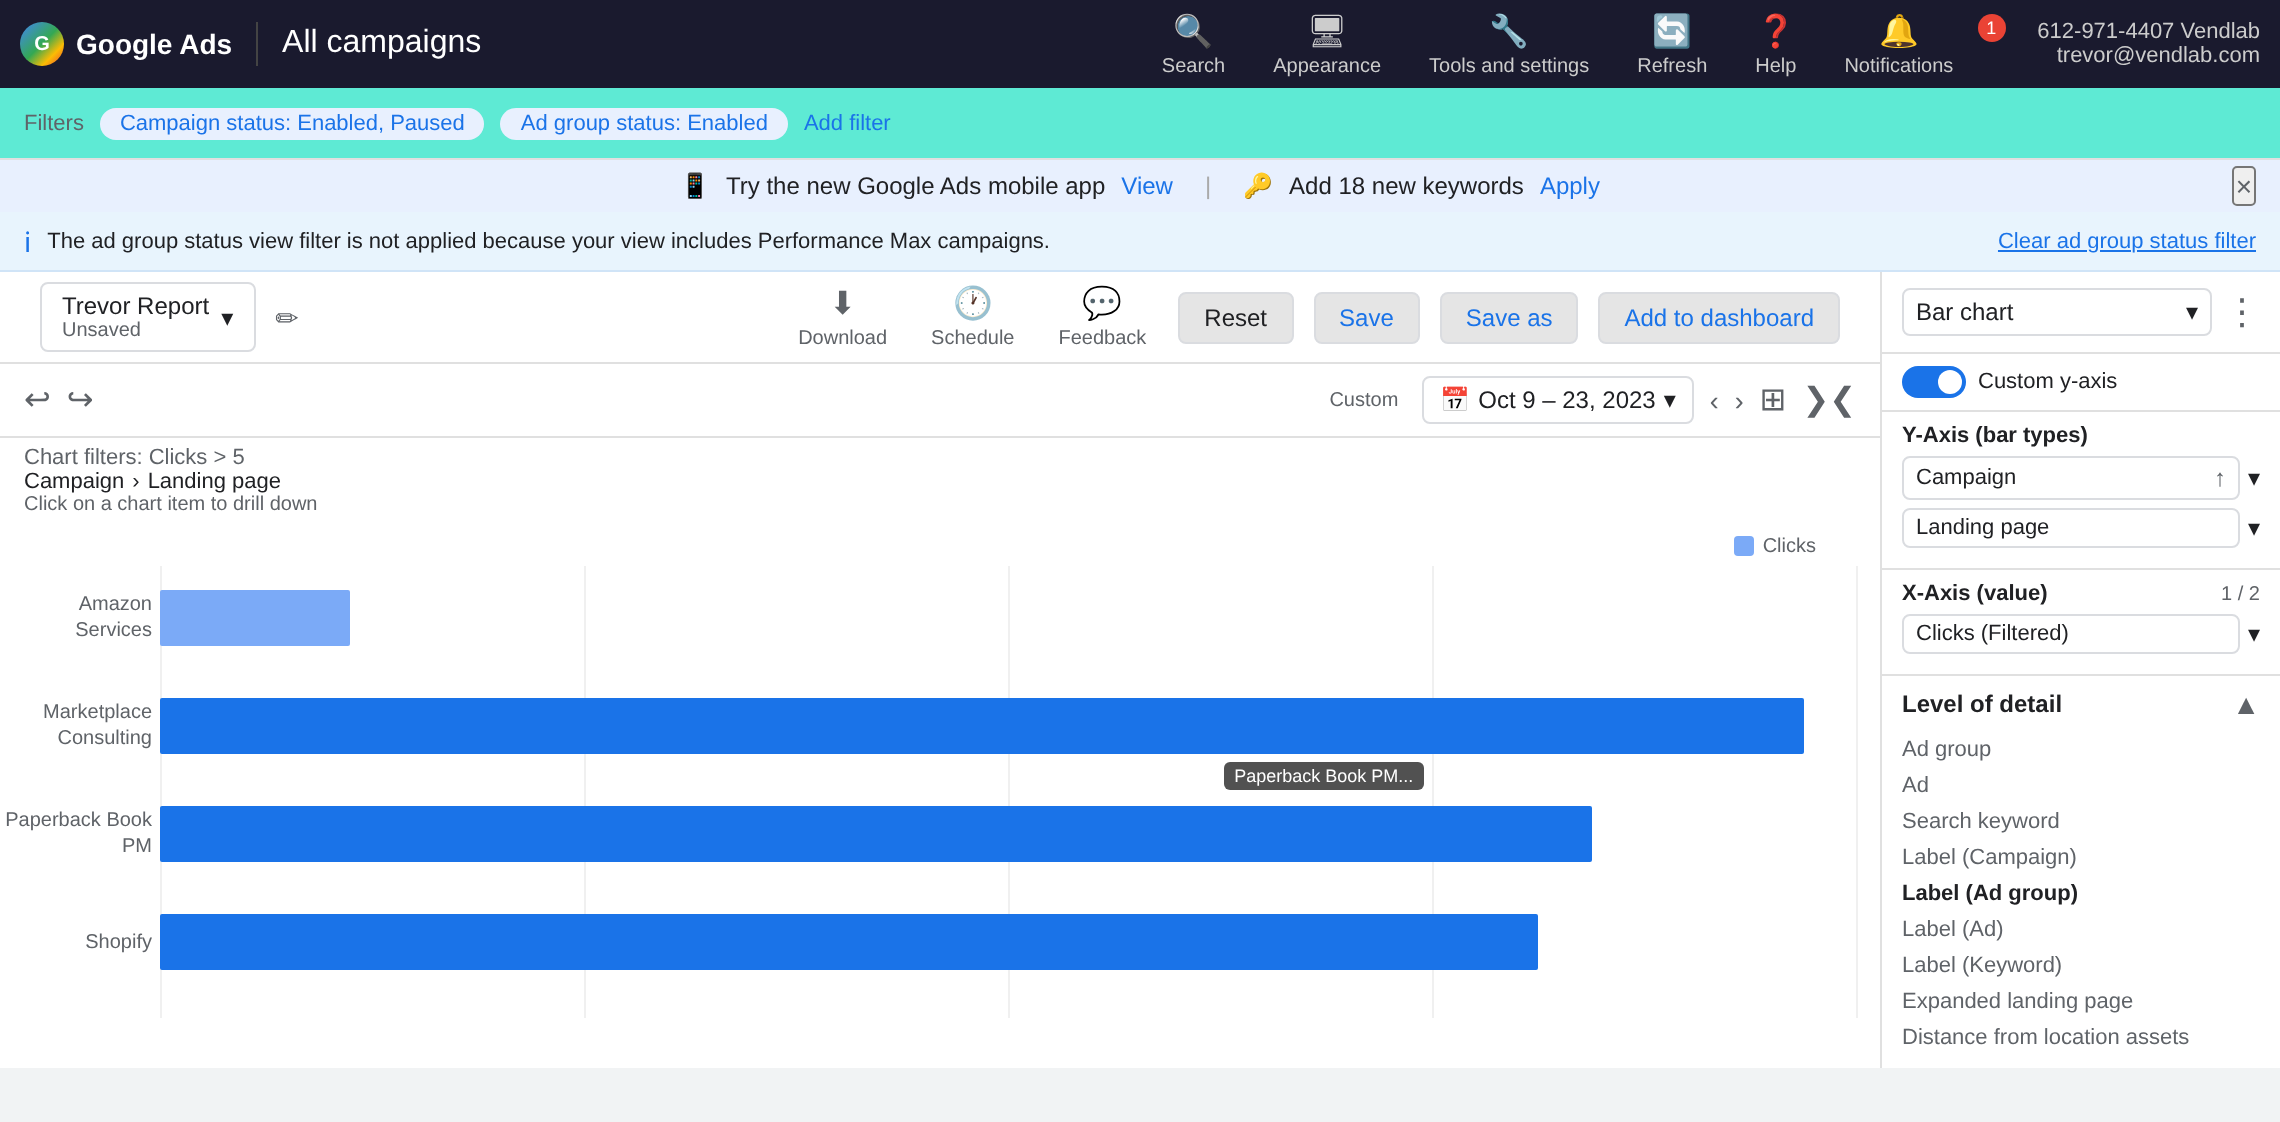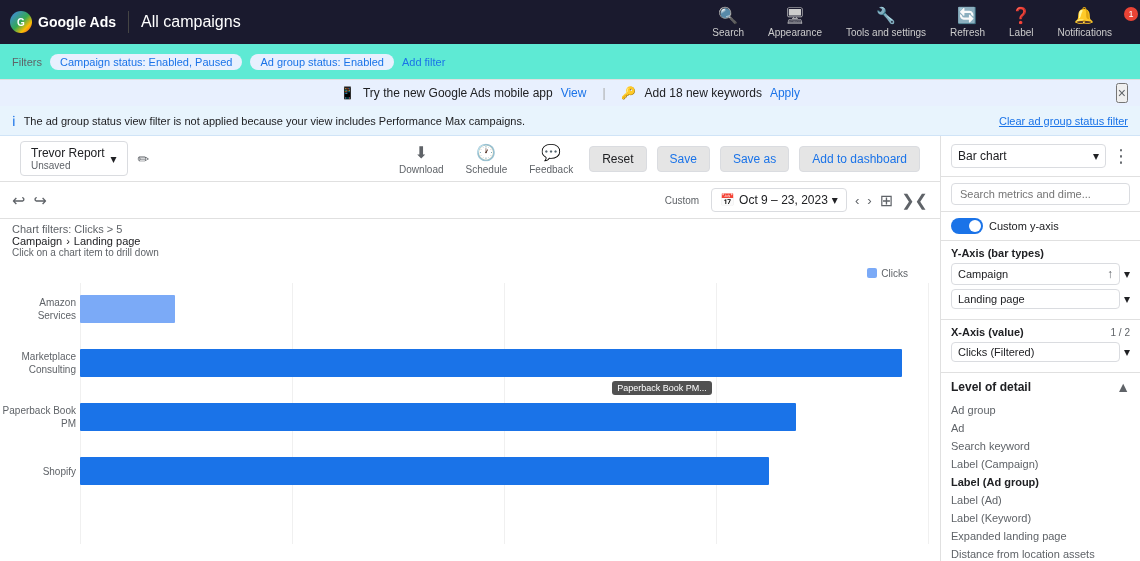--- a/index.html
+++ b/index.html
@@ -373,28 +373,32 @@
     <div class="nav-icon-btn">
       <span class="icon-sym">🔧</span>
       <span>Tools and settings</span>
     </div>
     <div class="nav-icon-btn">
       <span class="icon-sym">🔄</span>
       <span>Refresh</span>
     </div>
     <div class="nav-icon-btn">
       <span class="icon-sym">❓</span>
-      <span>Label</span>
+      <span>Help</span>
     </div>
     <div class="nav-icon-wrap">
       <div class="nav-icon-btn">
         <span class="icon-sym">🔔</span>
         <span>Notifications</span>
       </div>
       <span class="notification-badge">1</span>
+    </div>
+    <div class="nav-user">
+      <span>612-971-4407 Vendlab</span>
+      <span>trevor@vendlab.com</span>
     </div>
   </div>
 </div>
 
 <div class="filters-bar">
   <span class="filter-label">Filters</span>
   <span class="filter-chip">Campaign status: Enabled, Paused</span>
   <span class="filter-chip">Ad group status: Enabled</span>
   <span class="add-filter">Add filter</span>
 </div>
@@ -517,23 +521,20 @@
   </div>
 
   <div class="right-panel">
     <div class="right-panel-top">
       <div class="chart-type-select">
         <span>Bar chart</span>
         <span>▾</span>
       </div>
       <span class="more-icon">⋮</span>
     </div>
-    <div class="search-metrics">
-      <input type="text" placeholder="Search metrics and dime..." style="">
-    </div>
     <div class="custom-yaxis-row">
       <div class="toggle-switch">
         <div class="toggle-thumb"></div>
       </div>
       <span class="custom-yaxis-label">Custom y-axis</span>
     </div>
     <div class="yaxis-section">
       <div class="section-header-row">
         <span class="section-title">Y-Axis (bar types)</span>
       </div>

